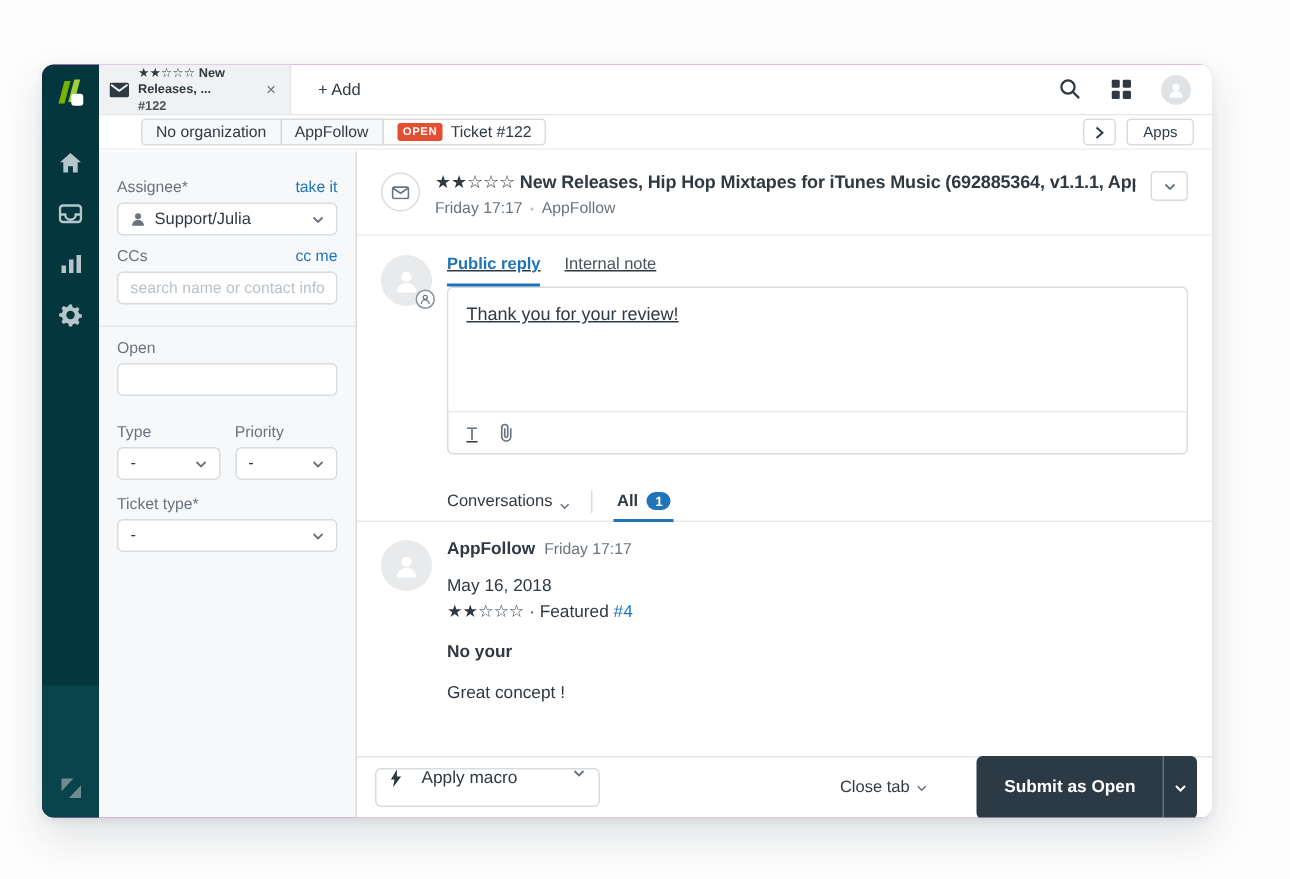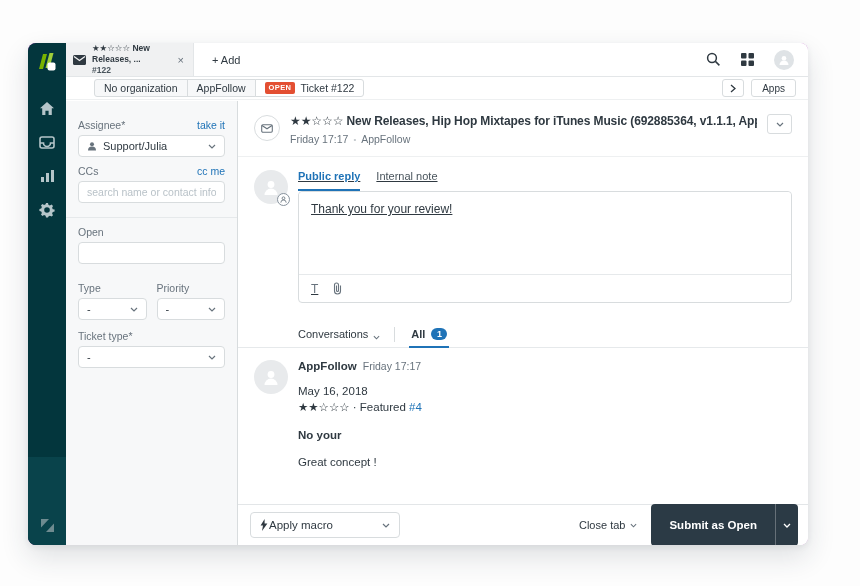--- a/index.html
+++ b/index.html
@@ -89,23 +89,23 @@
   .msg-author { font-weight:700; color:#2f3941; font-size:11.5px; }
   .msg-time { font-size:10.5px; color:#68737d; }
   .msg-line { margin-top:3px; color:#2f3941; }
   .msg-date { margin-top:13px; }
   .msg-link { color:#1f73b7; cursor:pointer; }
   .msg-subject { margin-top:15px; font-weight:700; }
   .msg-body { margin-top:15px; }
 
   .spacer { flex:1; }
   .footer-bar { border-top:1px solid #e3e6e8; height:41px; display:flex; align-items:center; padding:0 10px 0 12px; background:#fff; }
-  .macro-select { width:150px; height:26px; border:1px solid #d8dcde; border-radius:4px; background:#fff; display:flex; align-items:center; gap:1px; padding:0 9px; font-size:11.5px; color:#2f3941; cursor:pointer; }
+  .macro-select { width:150px; height:26px; border:1px solid #d8dcde; border-radius:4px; background:#fff; display:flex; align-items:flex-start; gap:13px; padding:0 9px; font-size:11.5px; color:#2f3941; cursor:pointer; }
   .macro-select .mval { flex:1; }
-  .foot-right { margin-left:auto; display:flex; align-items:center; gap:14px; }
+  .foot-right { margin-left:auto; display:flex; align-items:center; gap:33px; }
   .close-tab { font-size:11px; color:#2f3941; display:flex; align-items:center; gap:5px; cursor:pointer; }
   .submit-group { display:flex; height:42px; border-radius:4px; overflow:hidden; background:#2b3a45; }
   .submit-main { padding:0 18px; display:flex; align-items:center; color:#fff; font-size:11.5px; font-weight:700; cursor:pointer; }
   .submit-caret { width:23px; border-left:1px solid rgba(255,255,255,.28); display:flex; align-items:center; justify-content:center; cursor:pointer; }
 
   svg { display:block; }
 </style>
 </head>
 <body>
 

